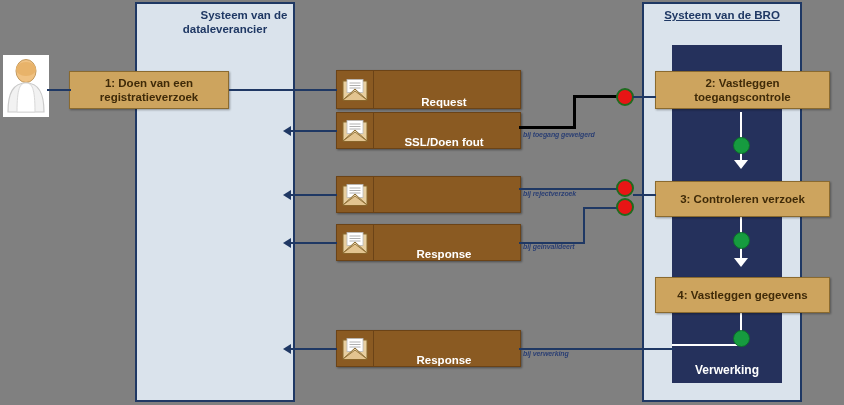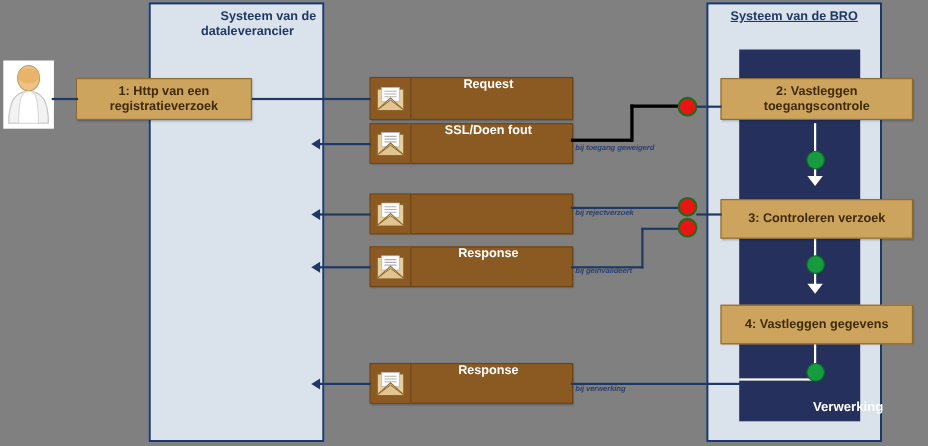--- a/index.html
+++ b/index.html
@@ -61,21 +61,21 @@
   }
 
   
   .msg{
     position:absolute;
     box-sizing:border-box;
     background:#8a5a22;
     border:1px solid #6b4317;
     box-shadow:1px 1px 2px rgba(0,0,0,0.4);
     display:flex;
-    align-items:flex-start;
+    align-items:flex-end;
   }
   .msg-label{
     flex:1;
     text-align:center;
     color:#ffffff;
     font-weight:bold;
     font-size:11.5px;
     padding-right:6px;
   }
   .env{
@@ -143,21 +143,21 @@
 <div class="canvas">
 
   <div class="lane" style="left:135px;top:2px;width:160px;height:400px;"></div>
   <div class="lane-title" style="left:135px;top:8px;width:160px;margin-left:29px;">Systeem van de</div>
   <div class="lane-title" style="left:135px;top:22px;width:180px;">dataleverancier</div>
 
   <div class="lane" style="left:642px;top:2px;width:160px;height:400px;"></div>
   <div class="lane-title" style="left:642px;top:8px;width:160px;text-decoration:underline;">Systeem van de BRO</div>
 
   <div class="navy-band" style="left:672px;top:45px;width:110px;height:338px;"></div>
-  <div class="navy-label" style="left:672px;top:363px;width:110px;padding-left:44px;">Verwerking</div>
+  <div class="navy-label" style="left:672px;top:363px;width:110px;">Verwerking</div>
 
   <div class="wline" style="left:740px;top:112px;height:50px;"></div>
   <div class="arrow-down-w" style="left:734px;top:160px;"></div>
 
   <div class="wline" style="left:740px;top:212px;height:48px;"></div>
   <div class="arrow-down-w" style="left:734px;top:258px;"></div>
 
   <div class="wline" style="left:740px;top:310px;height:36px;"></div>
   <div class="whline" style="left:672px;top:344px;width:70px;"></div>
 
@@ -180,21 +180,21 @@
   <div class="actor" style="left:3px;top:55px;width:46px;height:62px;">
     <svg width="40" height="56" viewBox="0 0 40 56">
       <ellipse cx="20" cy="13" rx="10" ry="11.5" fill="#f0c283" stroke="#c39a5e" stroke-width="1"></ellipse>
       <ellipse cx="20" cy="11" rx="10" ry="7" fill="#e8b36a" stroke="none"></ellipse>
       <path d="M20 25 C7 25 2 35 2 54 L38 54 C38 35 33 25 20 25 Z" fill="#f2f2f2" stroke="#c9c9c9" stroke-width="1.2"></path>
       <path d="M20 25 C14 25 11 30 11 54 L29 54 C29 30 26 25 20 25 Z" fill="#ffffff" stroke="#d8d8d8" stroke-width="1"></path>
     </svg>
   </div>
 
   <div class="boxgold" style="left:69px;top:71px;width:160px;height:38px;flex-direction:column;">
-    <span>1: Http van een</span>
+    <span>1: Doen van een</span>
     <span>registratieverzoek</span>
   </div>
 
   <div class="hline" style="left:47px;top:89px;width:24px;"></div>
 
   <div class="msg" style="left:336px;top:70px;width:185px;height:39px;">
     <span class="env">
       <svg width="26" height="22" viewBox="0 0 26 22">
         <rect x="1" y="2" width="24" height="19" fill="#e8cfa0" stroke="#8a6a2f" stroke-width="1"></rect>
         <rect x="5" y="0.5" width="16" height="13" fill="#ffffff" stroke="#b9b9b9" stroke-width="0.8"></rect>

